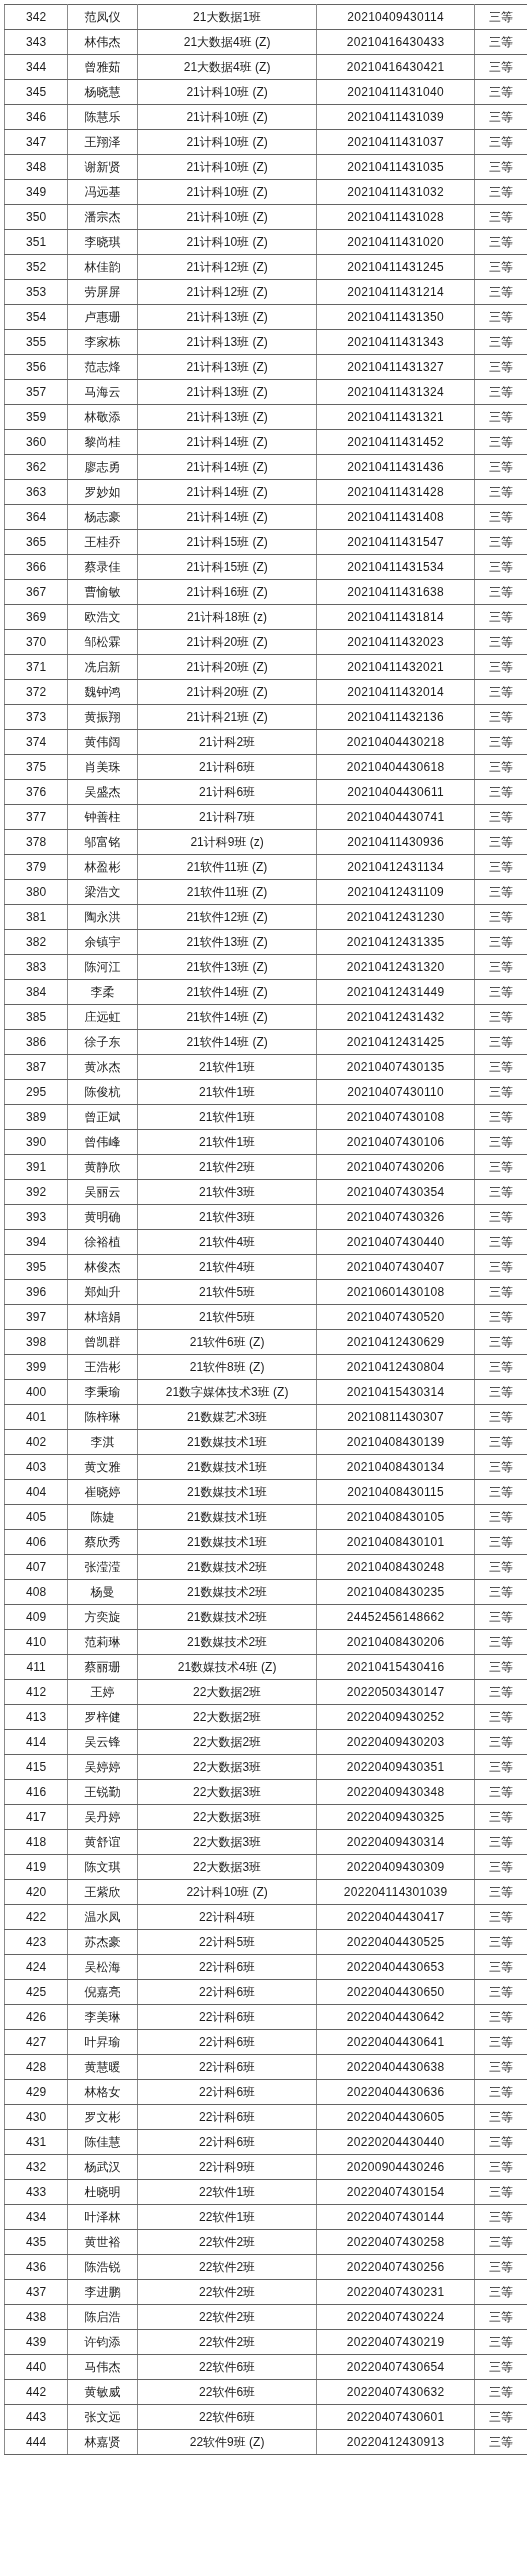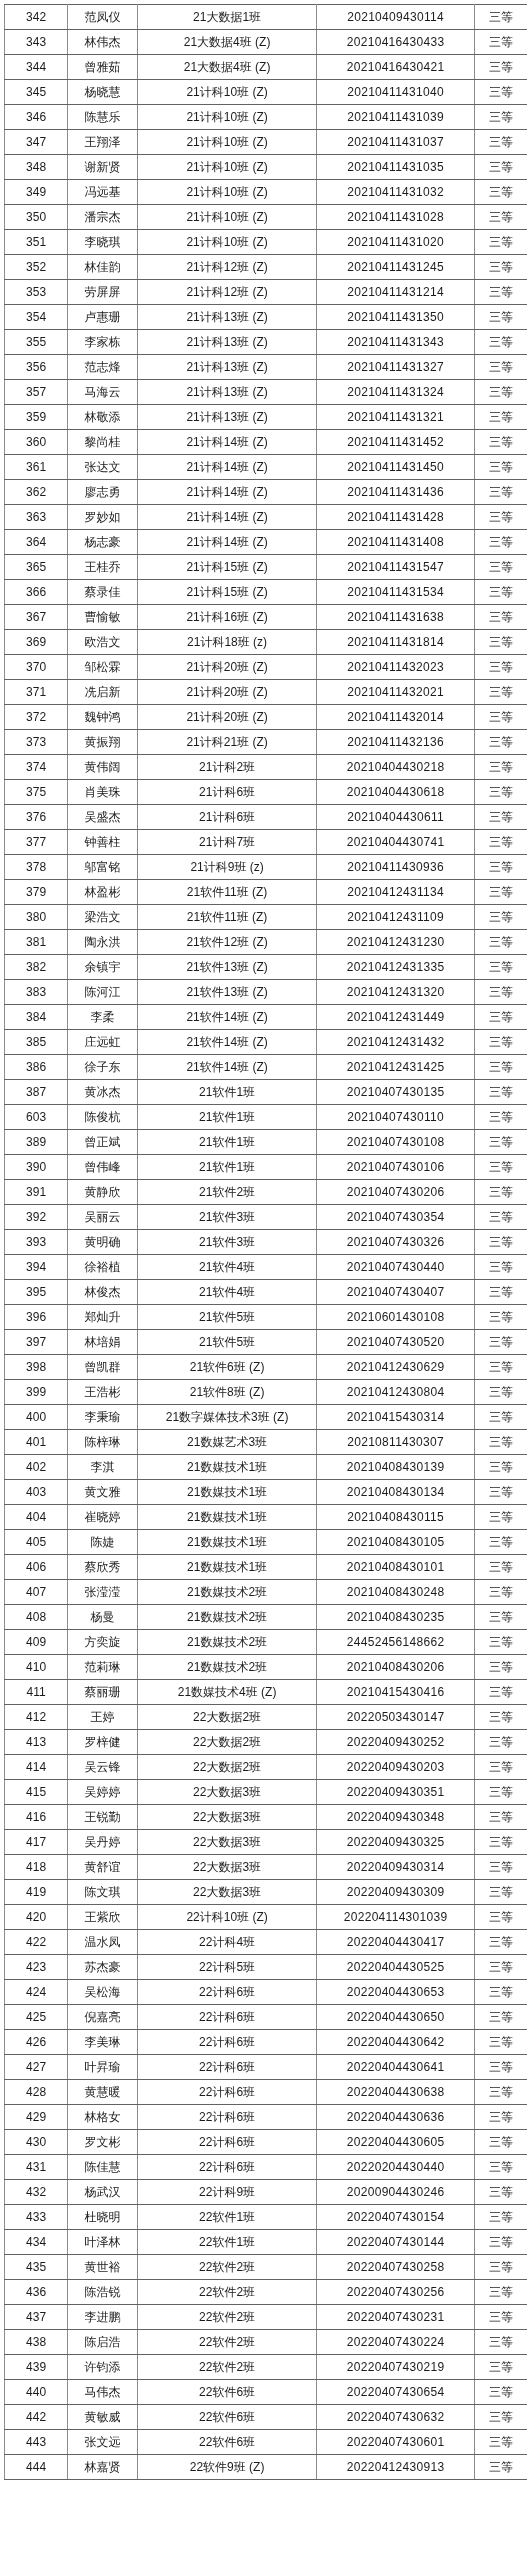--- a/index.html
+++ b/index.html
@@ -177,27 +177,20 @@
       <td>三等</td>
     </tr>
         <tr>
       <td>360</td>
       <td>黎尚桂</td>
       <td>21计科14班 (Z)</td>
       <td class="id-cell">20210411431452</td>
       <td>三等</td>
     </tr>
         <tr>
-      <td>361</td>
-      <td>张达文</td>
-      <td>21计科14班 (Z)</td>
-      <td class="id-cell">20210411431450</td>
-      <td>三等</td>
-    </tr>
-        <tr>
       <td>362</td>
       <td>廖志勇</td>
       <td>21计科14班 (Z)</td>
       <td class="id-cell">20210411431436</td>
       <td>三等</td>
     </tr>
         <tr>
       <td>363</td>
       <td>罗妙如</td>
       <td>21计科14班 (Z)</td>
@@ -359,21 +352,21 @@
       <td>三等</td>
     </tr>
         <tr>
       <td>387</td>
       <td>黄冰杰</td>
       <td>21软件1班</td>
       <td class="id-cell">20210407430135</td>
       <td>三等</td>
     </tr>
         <tr>
-      <td>603</td>
+      <td>295</td>
       <td>陈俊杭</td>
       <td>21软件1班</td>
       <td class="id-cell">20210407430110</td>
       <td>三等</td>
     </tr>
         <tr>
       <td>389</td>
       <td>曾正斌</td>
       <td>21软件1班</td>
       <td class="id-cell">20210407430108</td>

